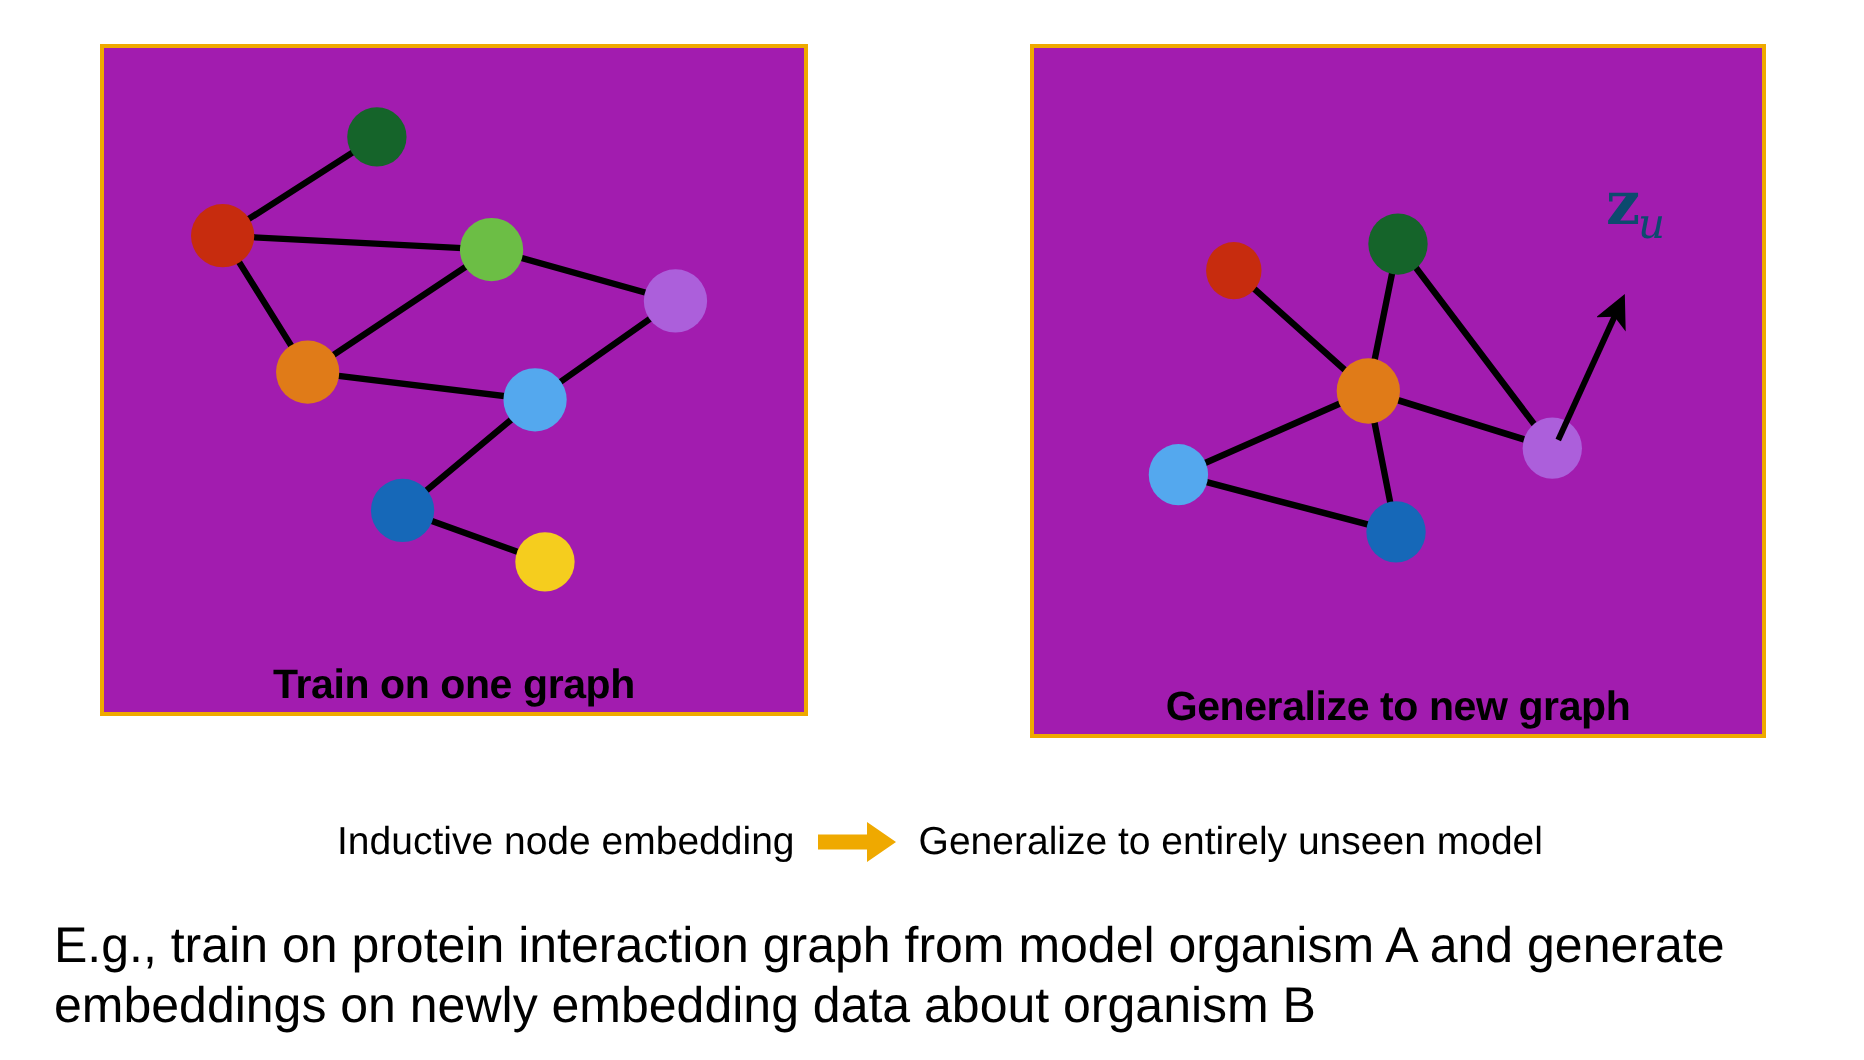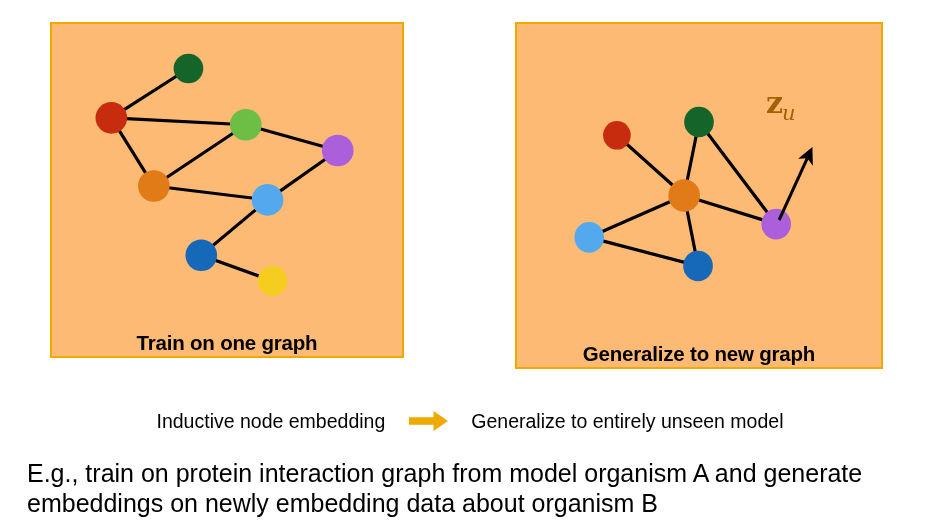--- a/index.html
+++ b/index.html
@@ -21,21 +21,21 @@
     position: absolute;
     left: 0; top: 0;
     width: 932px;
     height: 530px;
   }
 
   
   .panel {
     position: absolute;
     box-sizing: border-box;
-    background: #fdba74;
+    background: #a21caf;
     border: 2px solid #efa900;
   }
   #panel-train {
     left: 50px;
     top: 22px;
     width: 354px;
     height: 336px;
   }
   #panel-generalize {
     left: 515px;
@@ -64,24 +64,24 @@
     font-size: 20.5px;
     line-height: 24px;
     letter-spacing: -0.2px;
     color: #000000;
     white-space: nowrap;
   }
 
   
   #zu-label {
     position: absolute;
-    left: 766px;
+    left: 803px;
     top: 88px;
     font-family: "DejaVu Serif", serif;
-    color: #a16207;
+    color: #0c4a6e;
     white-space: nowrap;
     line-height: 1;
   }
   #zu-label .zu-base {
     font-weight: bold;
     font-size: 30px;
     letter-spacing: -1px;
   }
   #zu-label .zu-sub {
     font-style: italic;
@@ -94,21 +94,21 @@
   
   #tagline-row {
     position: absolute;
     left: 55px;
     top: 404px;
     width: 830px;
     height: 34px;
     display: flex;
     align-items: center;
     justify-content: center;
-    gap: 12px;
+    gap: 0px;
   }
   .tagline-text {
     font-family: "Liberation Sans", sans-serif;
     font-size: 19.5px;
     line-height: 26px;
     color: #000000;
     white-space: nowrap;
   }
   #tagline-arrow {
     width: 62px;

